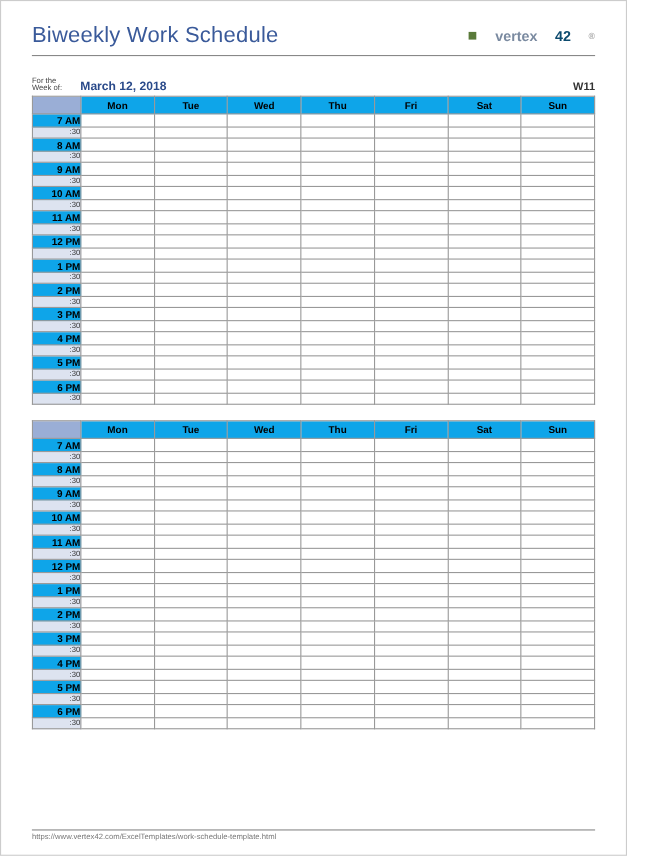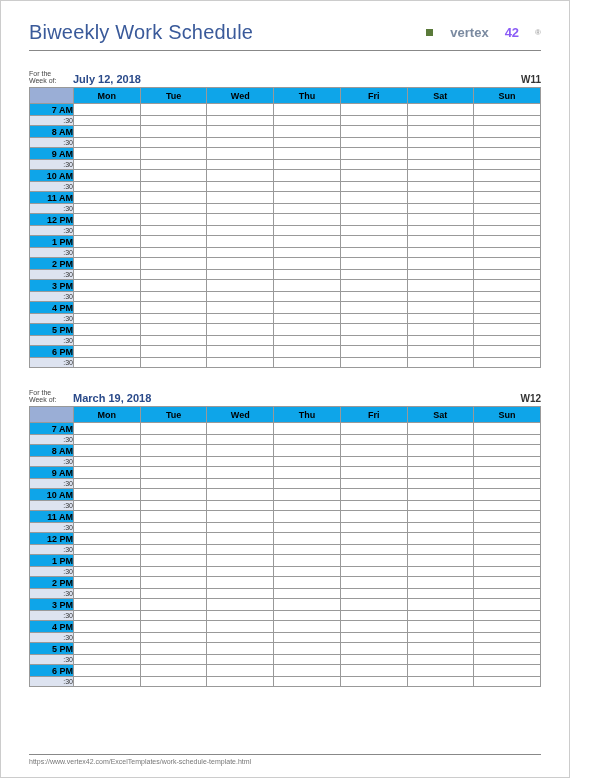--- a/index.html
+++ b/index.html
@@ -121,30 +121,30 @@
 </head>
 <body>
 
 <div class="page">
 
   <div class="header-row">
     <div class="title">Biweekly Work Schedule</div>
     <div class="logo">
       <span class="logo-sq"></span>
       <span>vertex</span>
-        <span style="color:#8b5cf6">42</span>
+        <span style="color:#0c4a6e">42</span>
         <span style="font-size:8px;color:#aaa;vertical-align:super">®</span>
     </div>
   </div>
 
   <div id="weeks">
       <div class="week-block">
         <div class="week-top">
           <div class="for-label">For the<br>Week of:</div>
-          <div class="week-date">July 12, 2018</div>
+          <div class="week-date">March 12, 2018</div>
           <div class="week-num">W11</div>
         </div>
         <table class="sched">
           <tbody>
             <tr>
               <th class="time-col"></th>
               <th>Mon</th>
               <th>Tue</th>
               <th>Wed</th>
               <th>Thu</th>
@@ -389,25 +389,20 @@
               <td class="slot-half"></td>
               <td class="slot-half"></td>
               <td class="slot-half"></td>
               <td class="slot-half"></td>
               <td class="slot-half"></td>
             </tr>
           </tbody>
         </table>
       </div>
       <div class="week-block">
-        <div class="week-top">
-          <div class="for-label">For the<br>Week of:</div>
-          <div class="week-date">March 19, 2018</div>
-          <div class="week-num">W12</div>
-        </div>
         <table class="sched">
           <tbody>
             <tr>
               <th class="time-col"></th>
               <th>Mon</th>
               <th>Tue</th>
               <th>Wed</th>
               <th>Thu</th>
               <th>Fri</th>
               <th>Sat</th>

